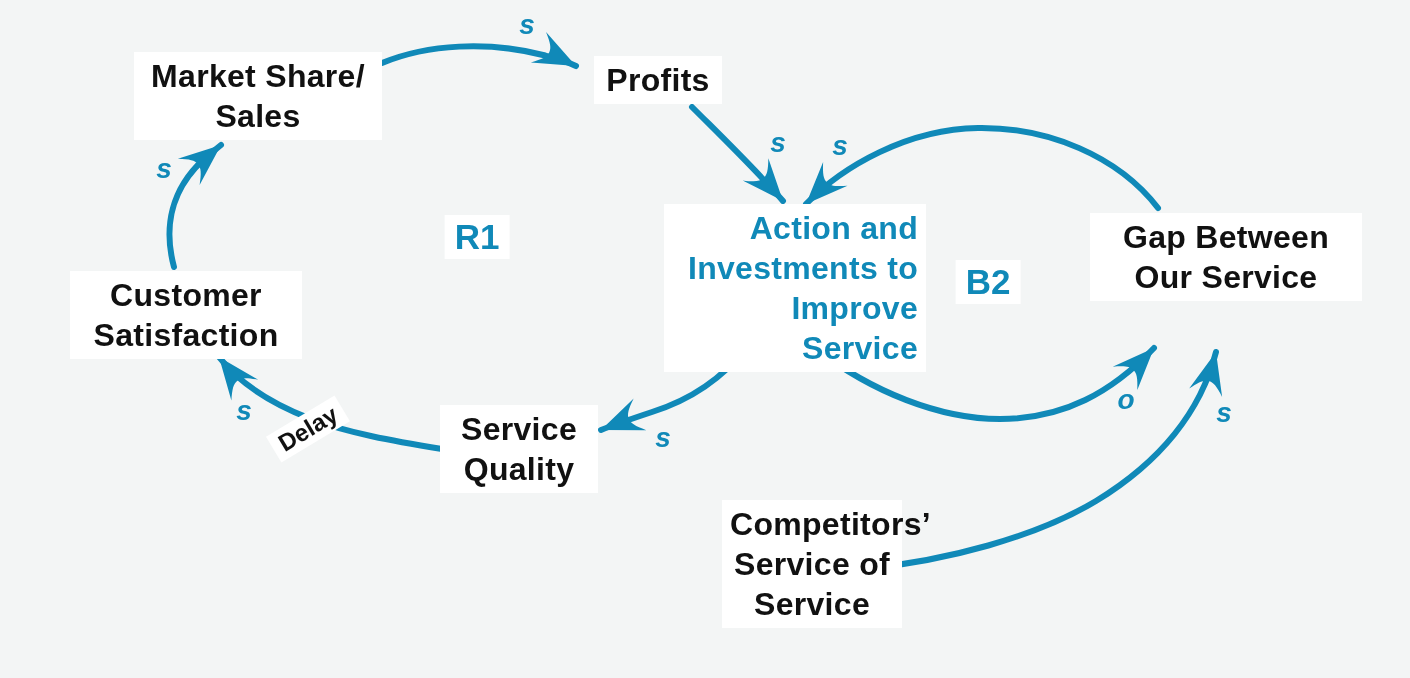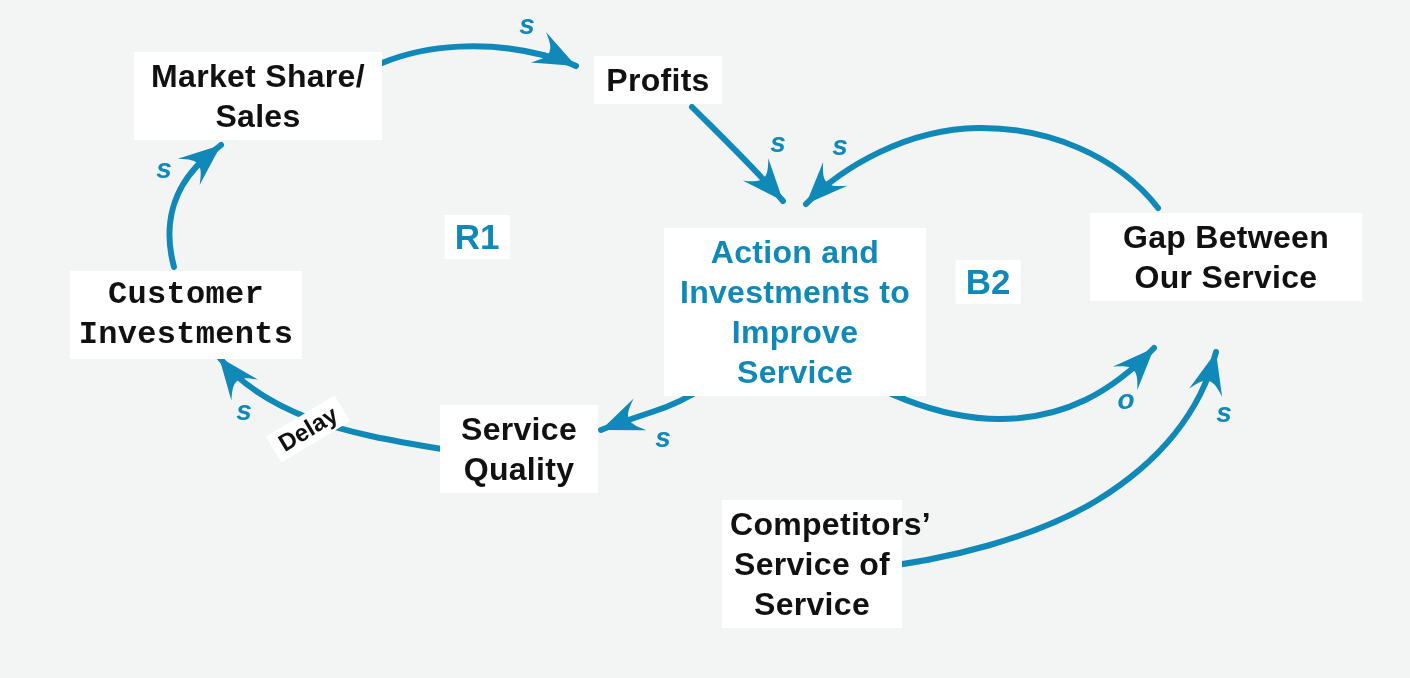--- a/index.html
+++ b/index.html
@@ -101,26 +101,26 @@
 
   <div class="node" style="left:134px; top:52px; width:248px;">
     <div>Market Share/</div>
     <div>Sales</div>
   </div>
 
   <div class="node" style="left:594px; top:56px; width:128px;">
     <div>Profits</div>
   </div>
 
-  <div class="node" style="left:70px; top:271px; width:232px;font-family:Liberation Mono, monospace;">
+  <div class="node" style="left:70px; top:271px; width:232px;">
     <div>Customer</div>
-    <div>Investments</div>
+    <div>Satisfaction</div>
   </div>
 
-  <div class="node accent" style="left:664px; top:228px; width:262px;">
+  <div class="node accent" style="left:664px; top:204px; width:262px;text-align:right;">
     <div>Action and</div>
     <div>Investments to</div>
     <div>Improve Service</div>
   </div>
 
   <div class="node" style="left:1090px; top:213px; width:272px;">
     <div>Gap Between</div>
     <div>Our Service</div>
   </div>
 

